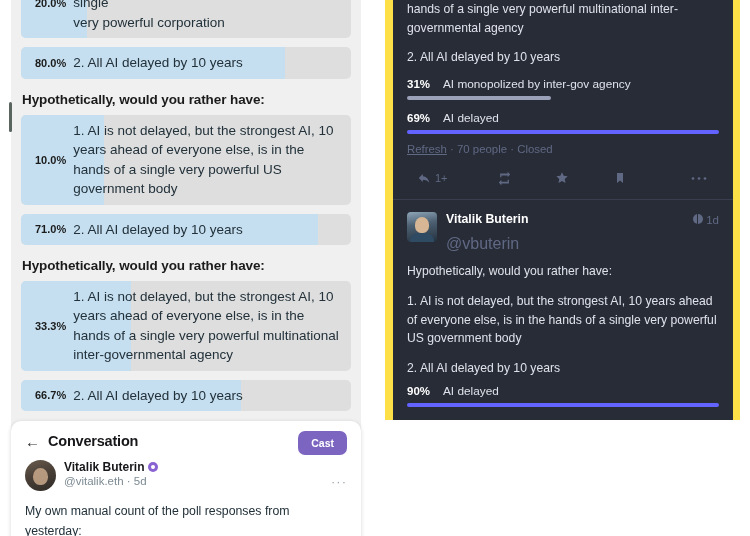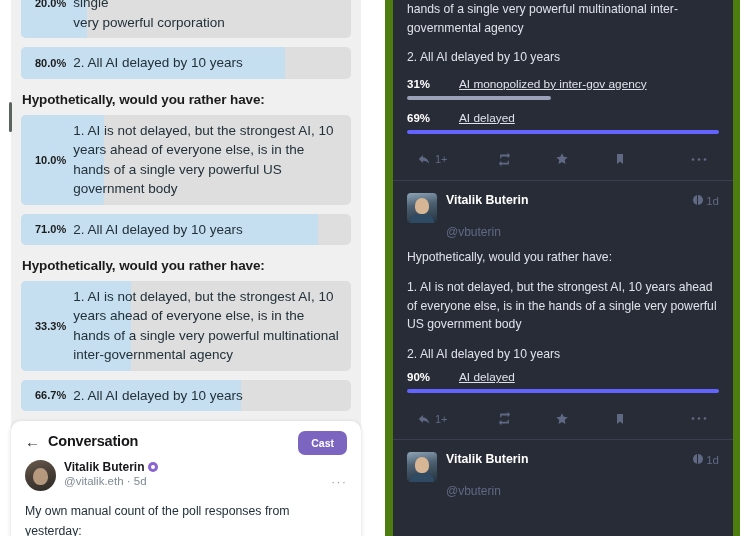--- a/index.html
+++ b/index.html
@@ -131,22 +131,22 @@
   .verif::after{ content:''; position:absolute; left:3px; top:3px; width:4px; height:4px;
     border-radius:50%; background:#ffffff; }
   .uhandle { font-size: 11.5px; color: #7d8b94; margin-top: 1px; }
   .dots-l { position: absolute; right: 0; top: 14px; font-size: 13px; color: #9aa4ad; letter-spacing: 1px; }
   .conv-body { font-size: 12.3px; color: #22313a; margin-top: 11px; line-height: 1.62; }
   .conv-body p { margin-bottom: 11px; }
 
   
   .right-pane {
     position: relative;
-    width: 365px; height: 536px;
-    background: #4d7c0f;
+    width: 365px; height: 420px;
+    background: #fde047;
     flex: 0 0 365px;
     overflow: hidden;
     padding-left: 32px;
   }
   .col {
     position: absolute;
     left: 8px; top: 0;
     width: 340px;
     background: #282c37;
     min-height: 536px;
@@ -170,42 +170,42 @@
   .avatar-d::after{
     content:''; position:absolute; left:8px; top:5px; width:14px; height:16px;
     border-radius:50% 50% 42% 42%; background:#d6b694;
   }
   .avatar-d::before{
     content:''; position:absolute; left:3px; bottom:0; width:24px; height:9px;
     border-radius:8px 8px 0 0; background:#2f4a63;
   }
   .st-names { display: flex; flex-direction: column; }
   .d-name { font-size: 12.3px; font-weight: bold; color: #ffffff; }
-  .d-handle { font-size: 12px; color: #606984; margin-top: 18px; }
+  .d-handle { font-size: 16px; color: #606984; margin-top: 9px; }
   .st-time {
     position: absolute; right: 0; top: 2px;
     font-size: 11.5px; color: #606984;
     display: flex; align-items: flex-start; gap: 3px;
   }
   .globe-icon {
     width: 10px; height: 10px; border-radius: 50%;
     background: #606984; display: inline-block; position: relative;
   }
   .globe-icon::after{
     content:''; position:absolute; left:4px; top:0; width:1px; height:10px; background:#282c37;
   }
   .st-body { font-size: 12.2px; color: #dfe2ea; line-height: 1.55; margin-top: 9px; }
   .st-body p { margin-bottom: 11px; }
   .st-body p:last-child { margin-bottom: 6px; }
 
   .dpoll { margin-top: 2px; }
   .dopt { margin-bottom: 11px; }
-  .dopt-row { display: flex; align-items: baseline; gap: 28px; }
+  .dopt-row { display: flex; align-items: baseline; gap: 12px; }
   .dpct { font-size: 11.5px; font-weight: bold; color: #ffffff; min-width: 24px; }
-  .dlabel { font-size: 11.8px; color: #dfe2ea; text-decoration: underline; }
+  .dlabel { font-size: 11.8px; color: #dfe2ea; }
   .dbar-track { height: 4px; background: transparent; border-radius: 2px; margin-top: 5px; }
   .dbar { height: 4px; border-radius: 2px; background: #6364ff; }
   .dbar.grey { background: #9aa1b8; }
   .pollmeta { font-size: 11.4px; color: #606984; margin-top: -2px; margin-bottom: 9px; }
   .pollmeta a { color: #606984; text-decoration: underline; cursor: pointer; }
 
   .actions {
     display: flex; align-items: center;
     padding: 7px 4px 9px 4px;
     color: #606984;
@@ -316,20 +316,27 @@
           <div class="dopt">
             <div class="dopt-row">
               <span class="dpct">69%</span>
               <span class="dlabel">AI delayed</span>
             </div>
             <div class="dbar-track">
                 <div class="dbar" style="width:100%"></div>
               </div>
           </div>
         </div>
+        <div class="pollmeta">
+          <a>Refresh</a>
+          <span>·</span>
+          <span>70 people</span>
+          <span>·</span>
+          <span>Closed</span>
+        </div>
         <div class="actions">
           <div class="act">
             <svg width="14" height="14" viewBox="0 0 24 24" fill="#606984">
                 <path d="M10 9V5l-7 7 7 7v-4.1c5 0 8.5 1.6 11 5.1-1-5-4-10-11-11z"></path>
               </svg>
             <span>1+</span>
           </div>
           <div class="act">
             <svg width="15" height="15" viewBox="0 0 24 24" fill="#606984">
                 <path d="M7 7h10v3l4-4.5L17 1v3H5v6h2V7zm10 10H7v-3l-4 4.5L7 23v-3h12v-6h-2v3z"></path>

